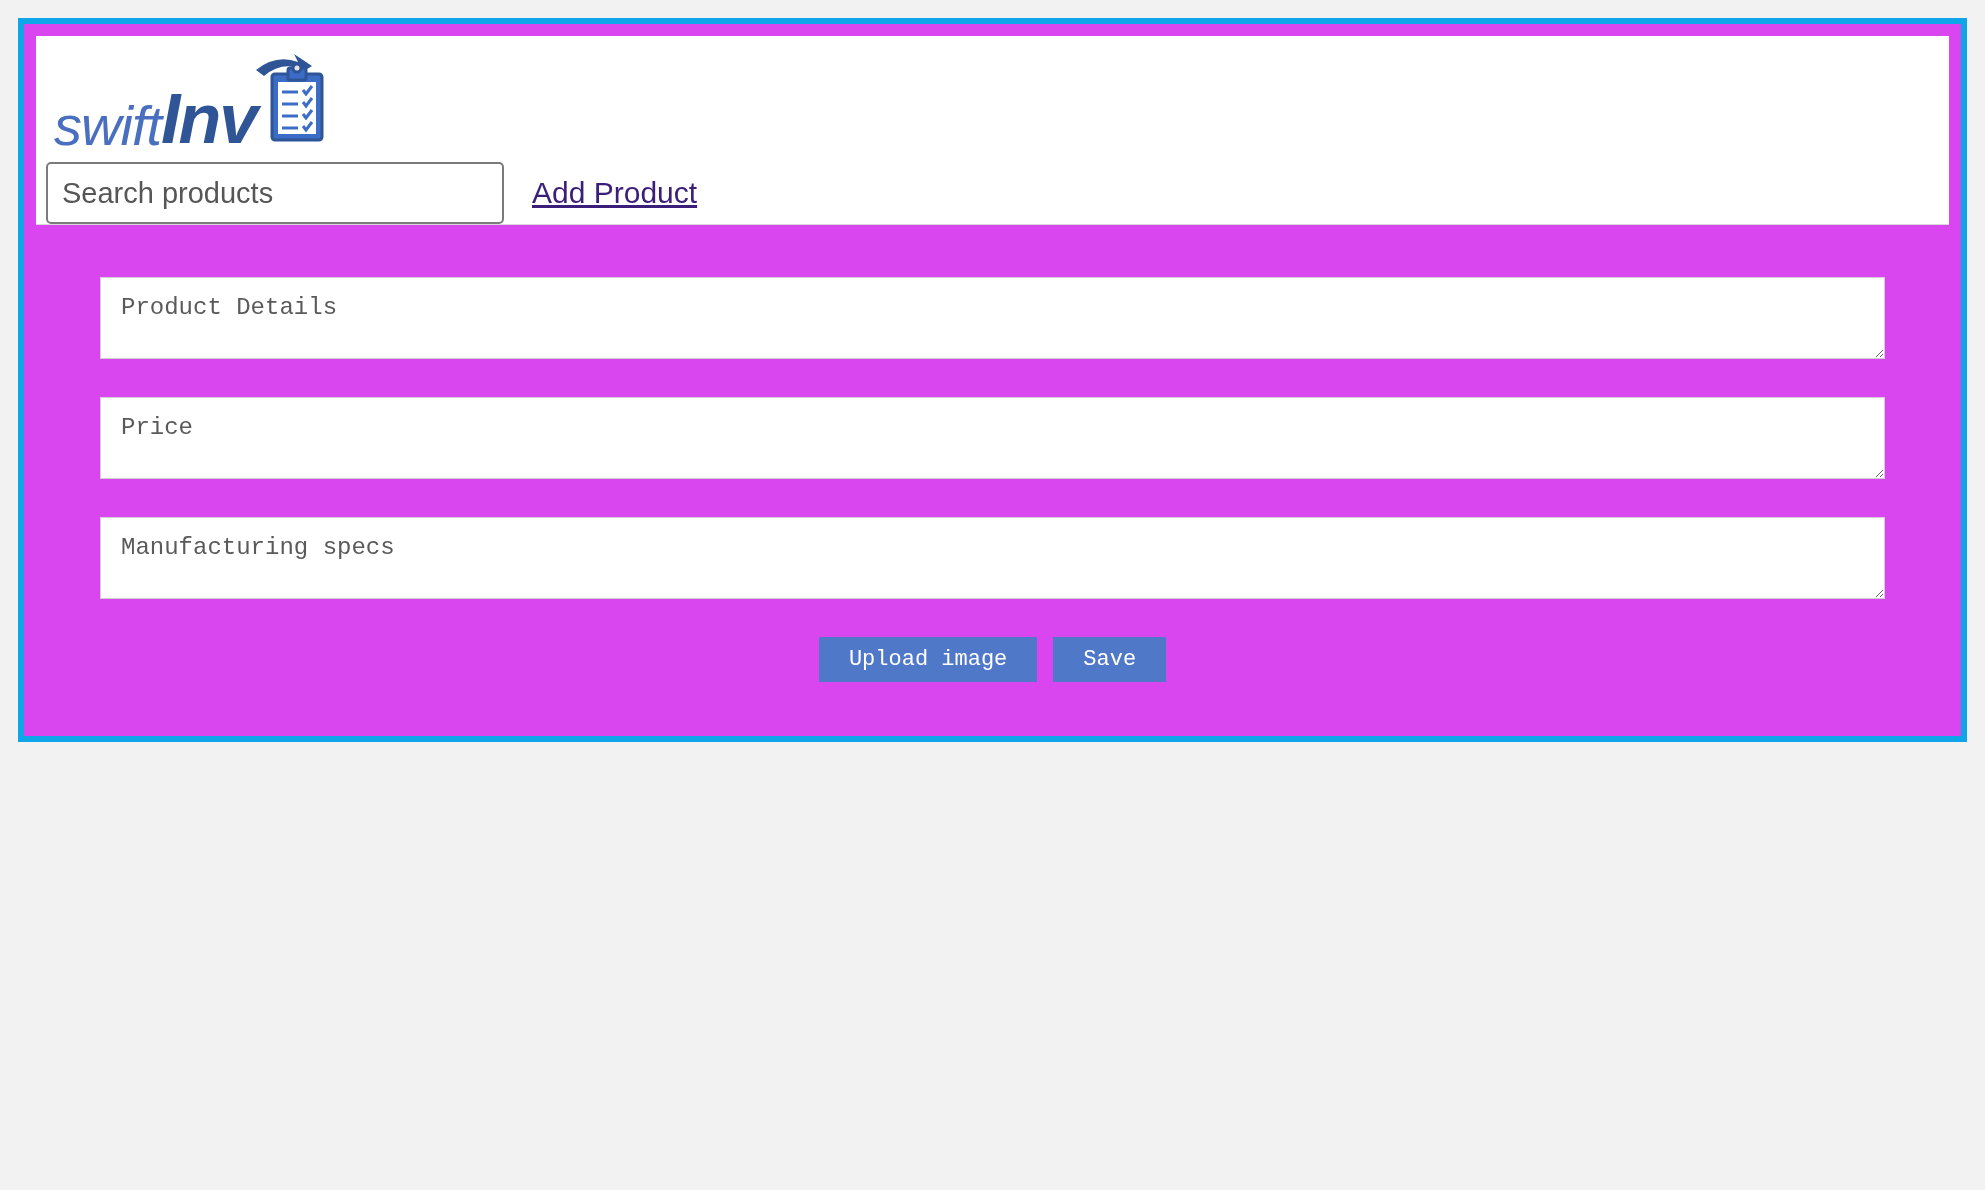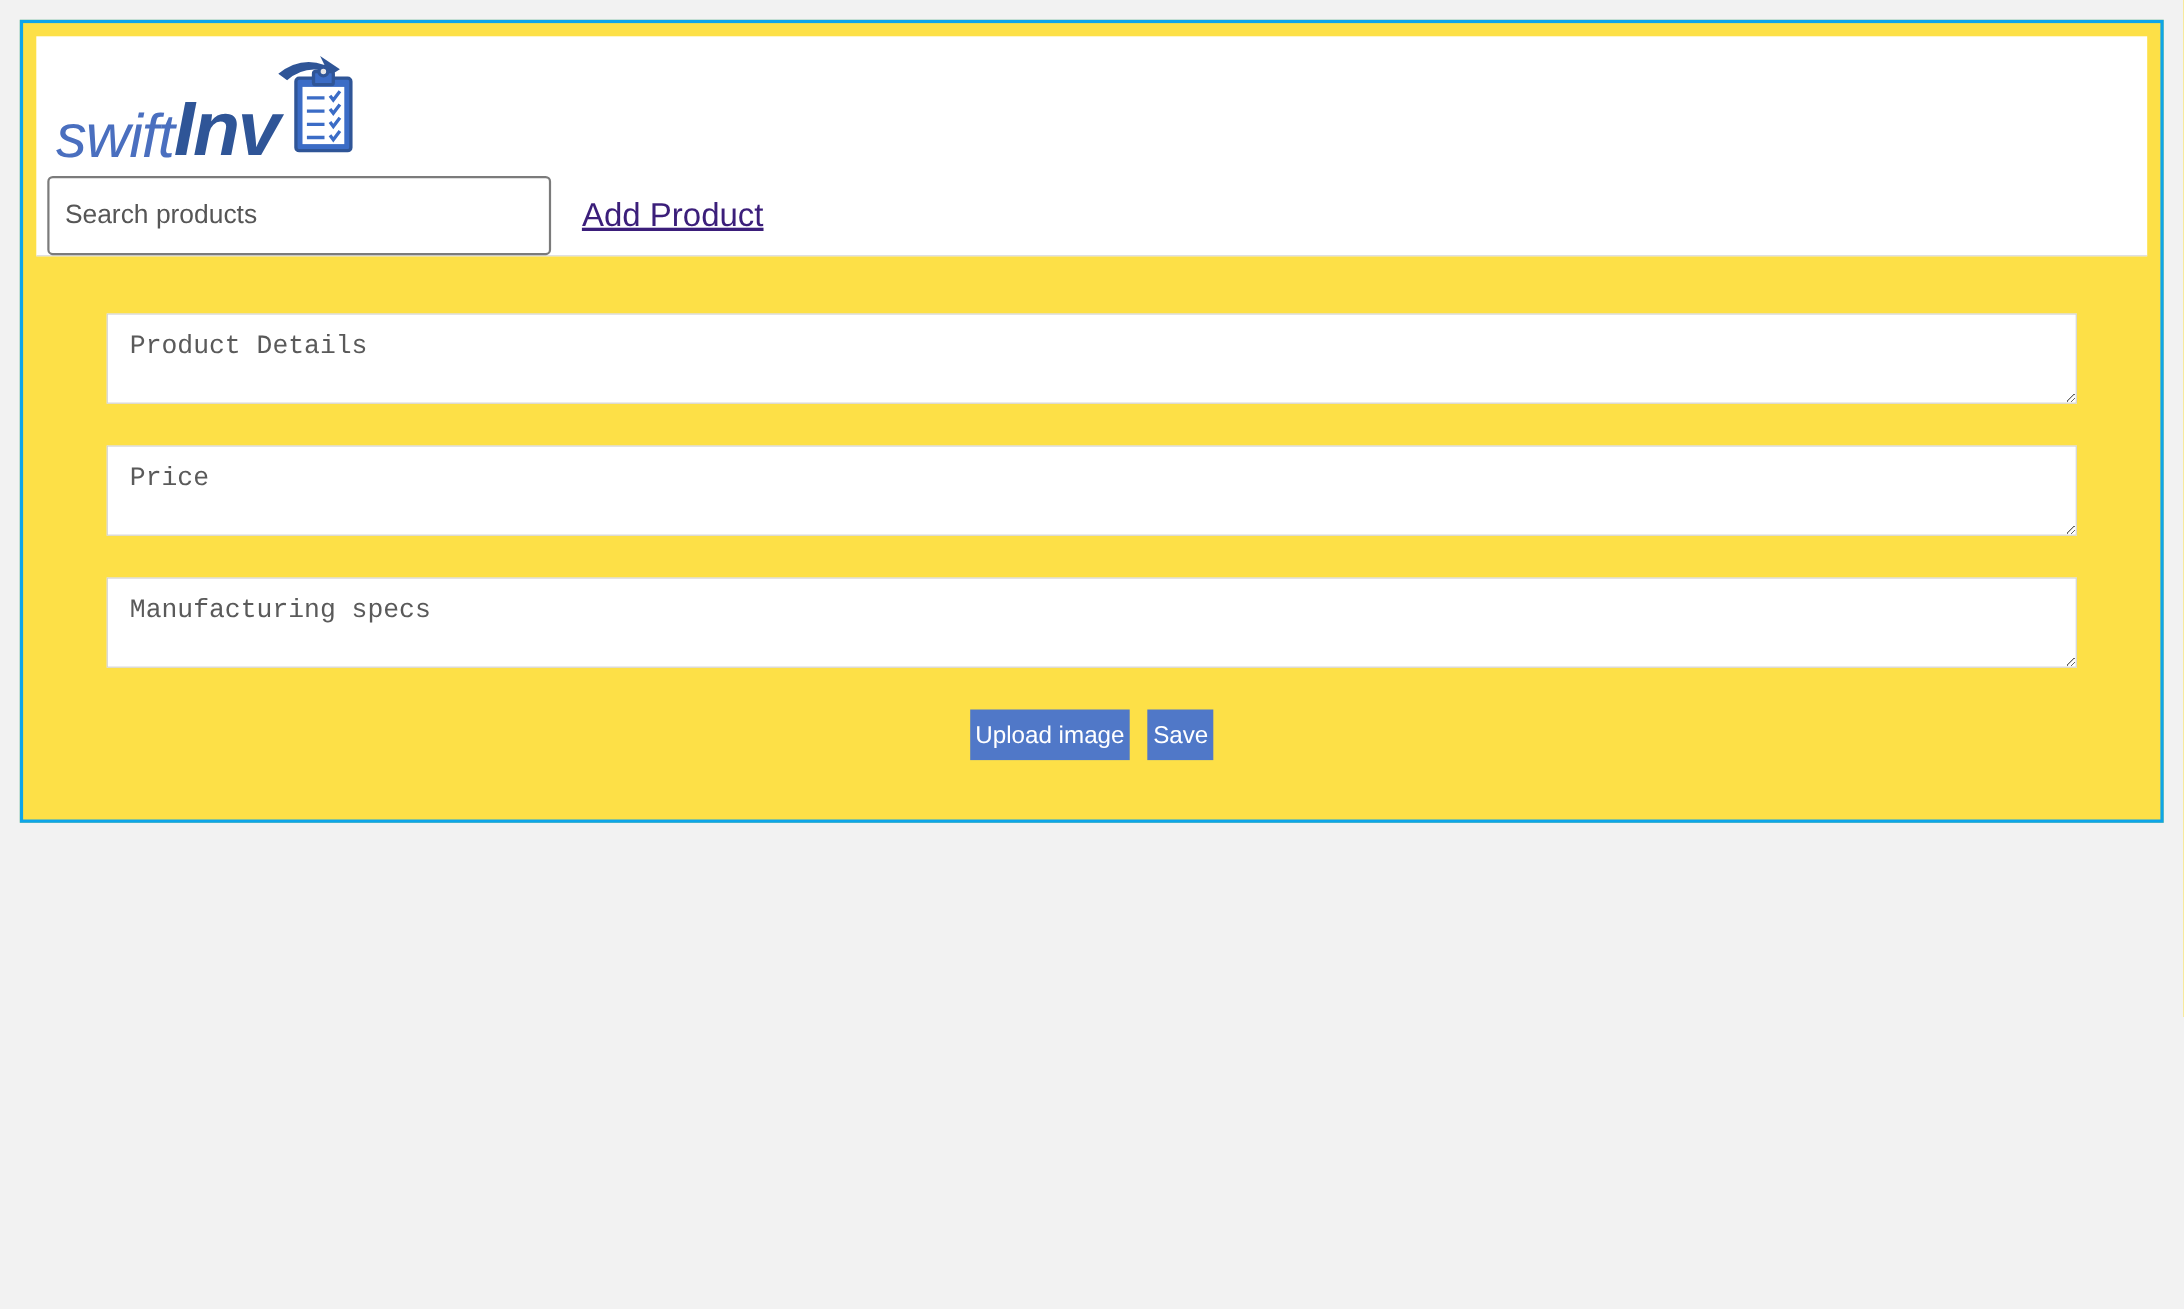--- a/index.html
+++ b/index.html
@@ -6,22 +6,22 @@
       margin: 0;
       padding: 0;
       box-sizing: border-box;
     }
     body {
       background: #f2f2f2;
       font-family: Arial, Helvetica, sans-serif;
       padding: 18px;
     }
     .app-frame {
-      background: #fde047;
-      border: 3px solid #0ea5e9;
+      background: #d946ef;
+      border: 6px solid #0ea5e9;
       padding: 12px;
     }
     .header {
       background: #fff;
       border: 1px solid #d9d9d9;
       border-top: none;
       border-left: none;
       border-right: none;
       padding: 10px 10px 0 10px;
     }
@@ -56,22 +56,22 @@
       margin-bottom: 2px;
     }
     .header-controls {
       display: flex;
       align-items: center;
       gap: 28px;
       padding: 4px 0 0 0;
     }
     .search-input {
       width: 458px;
-      height: 72px;
-      font-size: 24px;
+      height: 62px;
+      font-size: 29px;
       color: #565656;
       padding: 0 14px;
       border: 2px solid #7b7b7b;
       border-radius: 5px;
       background: #fff;
       outline: none;
     }
     .search-input::placeholder {
       color: #565656;
     }
@@ -105,23 +105,23 @@
       display: flex;
       justify-content: center;
       gap: 16px;
       margin-top: 2px;
     }
     .btn-primary {
       background: #5078c8;
       color: #fff;
       border: none;
       font-size: 22px;
-      padding: 10px 5px;
+      padding: 10px 30px;
       cursor: pointer;
-      font-family: Liberation Sans, sans-serif;
+      font-family: Liberation Mono, monospace;
     }
     .footer-bar {
       background: #5078c8;
       display: flex;
       justify-content: flex-end;
       align-items: center;
       padding: 18px 28px;
       min-height: 80px;
     }
     .btn-logout {

